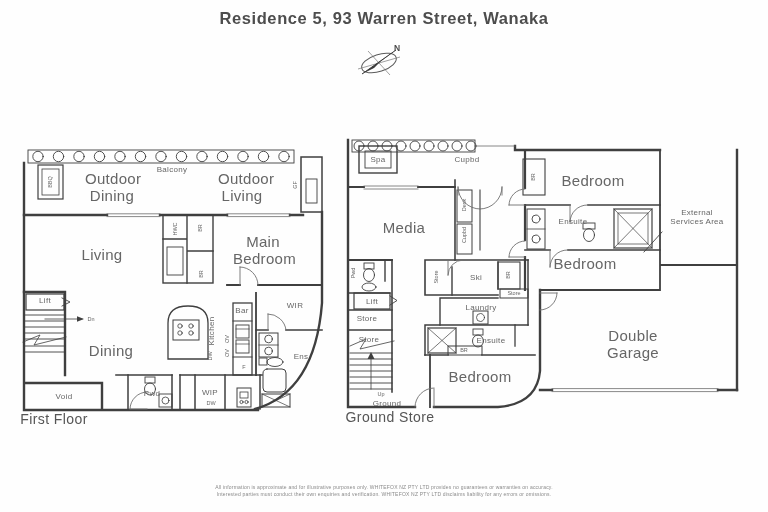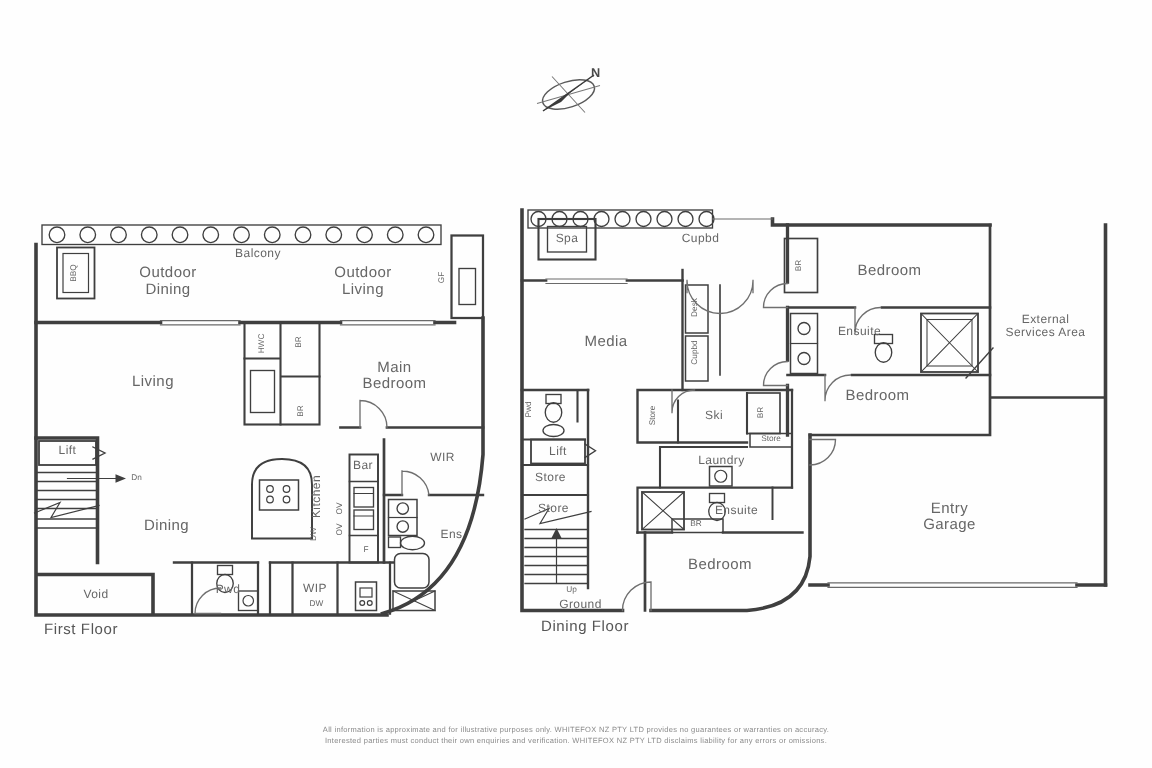--- a/index.html
+++ b/index.html
@@ -2,38 +2,39 @@
 <html><head>
 <meta charset="utf-8">
 <style>
   html,body{margin:0;padding:0;background:#e8e8e8;}
   #canvas{position:relative;width:768px;height:512px;background:#fefefe;overflow:hidden;
           font-family:"Liberation Sans", sans-serif;}
   #title{position:absolute;left:0;right:0;top:9px;text-align:center;font-size:16.5px;
          font-weight:700;letter-spacing:.6px;color:#4d4d4d;}
   .plan{position:absolute;}
   .plan svg{position:absolute;left:0;top:0;}
-  .lbl{position:absolute;transform:translate(-50%,-50%);font-size:10px;color:#666;
+  .lbl{position:absolute;transform:translate(-50%,-50%);font-size:15px;color:#666;
        white-space:nowrap;letter-spacing:.3px;line-height:1.12;text-align:center;}
   .sm{font-size:8px;}
   .tiny{font-size:5.5px;letter-spacing:0;}
   .rot{transform:translate(-50%,-50%) rotate(-90deg);}
   .wrap{white-space:normal;}
-  .floorlbl{font-size:10px;color:#555;letter-spacing:.4px;}
+  .floorlbl{font-size:14px;color:#555;letter-spacing:.4px;}
   #compass{position:absolute;left:352px;top:38px;width:60px;height:44px;}
   #compass .n{position:absolute;left:45px;top:10px;transform:translate(-50%,-50%);
               font-size:8.5px;font-weight:700;color:#4a4a4a;}
   #footer{position:absolute;left:84px;top:484px;width:600px;text-align:center;
           color:#8a8a8a;font-size:5px;line-height:6.5px;letter-spacing:.2px;}
 </style>
 </head>
 <body>
 
 <div id="canvas">
 
+  <div id="title">Residence 5, 93 Warren Street, Wanaka</div>
 
   <div id="compass">
     <svg width="60" height="44" viewBox="0 0 60 44">
       <g fill="none" stroke="#5a5a5a" stroke-width="1">
         <ellipse cx="27" cy="25" rx="18" ry="8.5" transform="rotate(-18 27 25)"></ellipse>
       </g>
       <g stroke="#777" stroke-width=".7">
         <path d="M6,31 L48,19 M16,13 L38,37"></path>
       </g>
       <polygon points="10,36 44,12 28,24 22,30" fill="#3a3a3a"></polygon>
@@ -321,22 +322,22 @@
     <div class="lbl tiny rot" style="left:96px;top:144px">Store</div>
     <div class="lbl sm" style="left:136px;top:145px">Ski</div>
     <div class="lbl tiny rot" style="left:168px;top:142px">BR</div>
     <div class="lbl tiny" style="left:174px;top:160px">Store</div>
     <div class="lbl sm" style="left:141px;top:175px">Laundry</div>
     <div class="lbl sm" style="left:151px;top:208px">Ensuite</div>
     <div class="lbl tiny" style="left:124px;top:217px">BR</div>
     <div class="lbl" style="left:140px;top:244px">Bedroom</div>
     <div class="lbl tiny" style="left:41px;top:261px">Up</div>
     <div class="lbl sm" style="left:47px;top:271px">Ground</div>
-    <div class="lbl wrap" style="left:293px;top:212px;width:56px">Entry Garage</div>
-    <div class="lbl floorlbl" style="left:50px;top:285px">Dining Floor</div>
+    <div class="lbl wrap" style="left:293px;top:212px;width:56px">Double Garage</div>
+    <div class="lbl floorlbl" style="left:50px;top:285px">Ground Store</div>
   </div>
 
   <div id="footer">
     <div>All information is approximate and for illustrative purposes only. WHITEFOX NZ PTY LTD provides no guarantees or warranties on accuracy.</div>
     <div>Interested parties must conduct their own enquiries and verification. WHITEFOX NZ PTY LTD disclaims liability for any errors or omissions.</div>
   </div>
 
 </div>
 
 </body></html>

